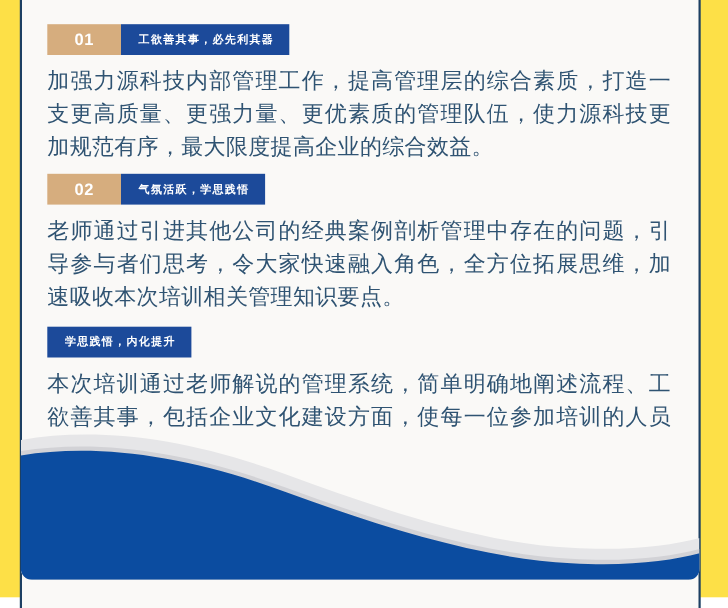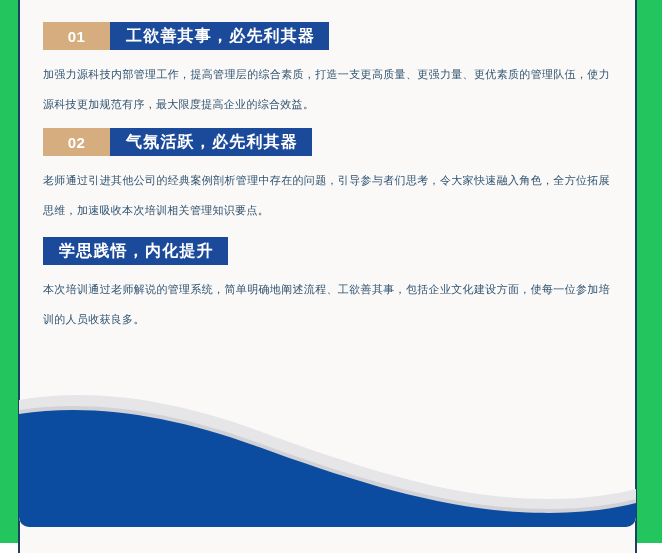--- a/index.html
+++ b/index.html
@@ -11,21 +11,21 @@
     width: 662px;
     height: 553px;
     overflow: hidden;
     font-family: "Liberation Sans", "DejaVu Sans", sans-serif;
   }
 
   #page {
     position: relative;
     width: 662px;
     height: 543px;
-    background: #22c55e;
+    background: #fde047;
   }
 
   
   .panel-bg {
     position: absolute;
     left: 19px;
     top: 0;
     width: 617px;
     height: 553px;
     background: #faf9f7;
@@ -70,32 +70,32 @@
     letter-spacing: 0.5px;
     display: flex;
     align-items: center;
     justify-content: center;
     font-family: "Liberation Sans", "DejaVu Sans", sans-serif;
   }
 
   .title-band {
     background: #1c4a9a;
     color: #ffffff;
-    font-size: 16px;
+    font-size: 10px;
     font-weight: bold;
     letter-spacing: 1.2px;
     display: flex;
     align-items: center;
     padding: 0 14px 0 16px;
     white-space: nowrap;
   }
 
   .para {
     color: #2f5372;
-    font-size: 11px;
+    font-size: 20px;
     line-height: 30px;
     letter-spacing: 0.3px;
     margin: 0 0 9px 0;
     text-align: justify;
     text-justify: inter-character;
     font-family: "Liberation Sans", "DejaVu Sans", sans-serif;
   }
 
   .sect-2 { margin-top: 2px; }
   .sect-3 { margin-top: 12px; }
@@ -125,21 +125,21 @@
       <div class="heading-row">
         <div class="num-badge">01</div>
         <div class="title-band">工欲善其事，必先利其器</div>
       </div>
       <p class="para">加强力源科技内部管理工作，提高管理层的综合素质，打造一支更高质量、更强力量、更优素质的管理队伍，使力源科技更加规范有序，最大限度提高企业的综合效益。</p>
     </div>
 
     <div class="section sect-2">
       <div class="heading-row">
         <div class="num-badge">02</div>
-        <div class="title-band">气氛活跃，必先利其器</div>
+        <div class="title-band">气氛活跃，学思践悟</div>
       </div>
       <p class="para">老师通过引进其他公司的经典案例剖析管理中存在的问题，引导参与者们思考，令大家快速融入角色，全方位拓展思维，加速吸收本次培训相关管理知识要点。</p>
     </div>
 
     <div class="section sect-3">
       <div class="heading-row">
         <div class="title-band">学思践悟，内化提升</div>
       </div>
       <p class="para">本次培训通过老师解说的管理系统，简单明确地阐述流程、工欲善其事，包括企业文化建设方面，使每一位参加培训的人员收获良多。</p>
     </div>

